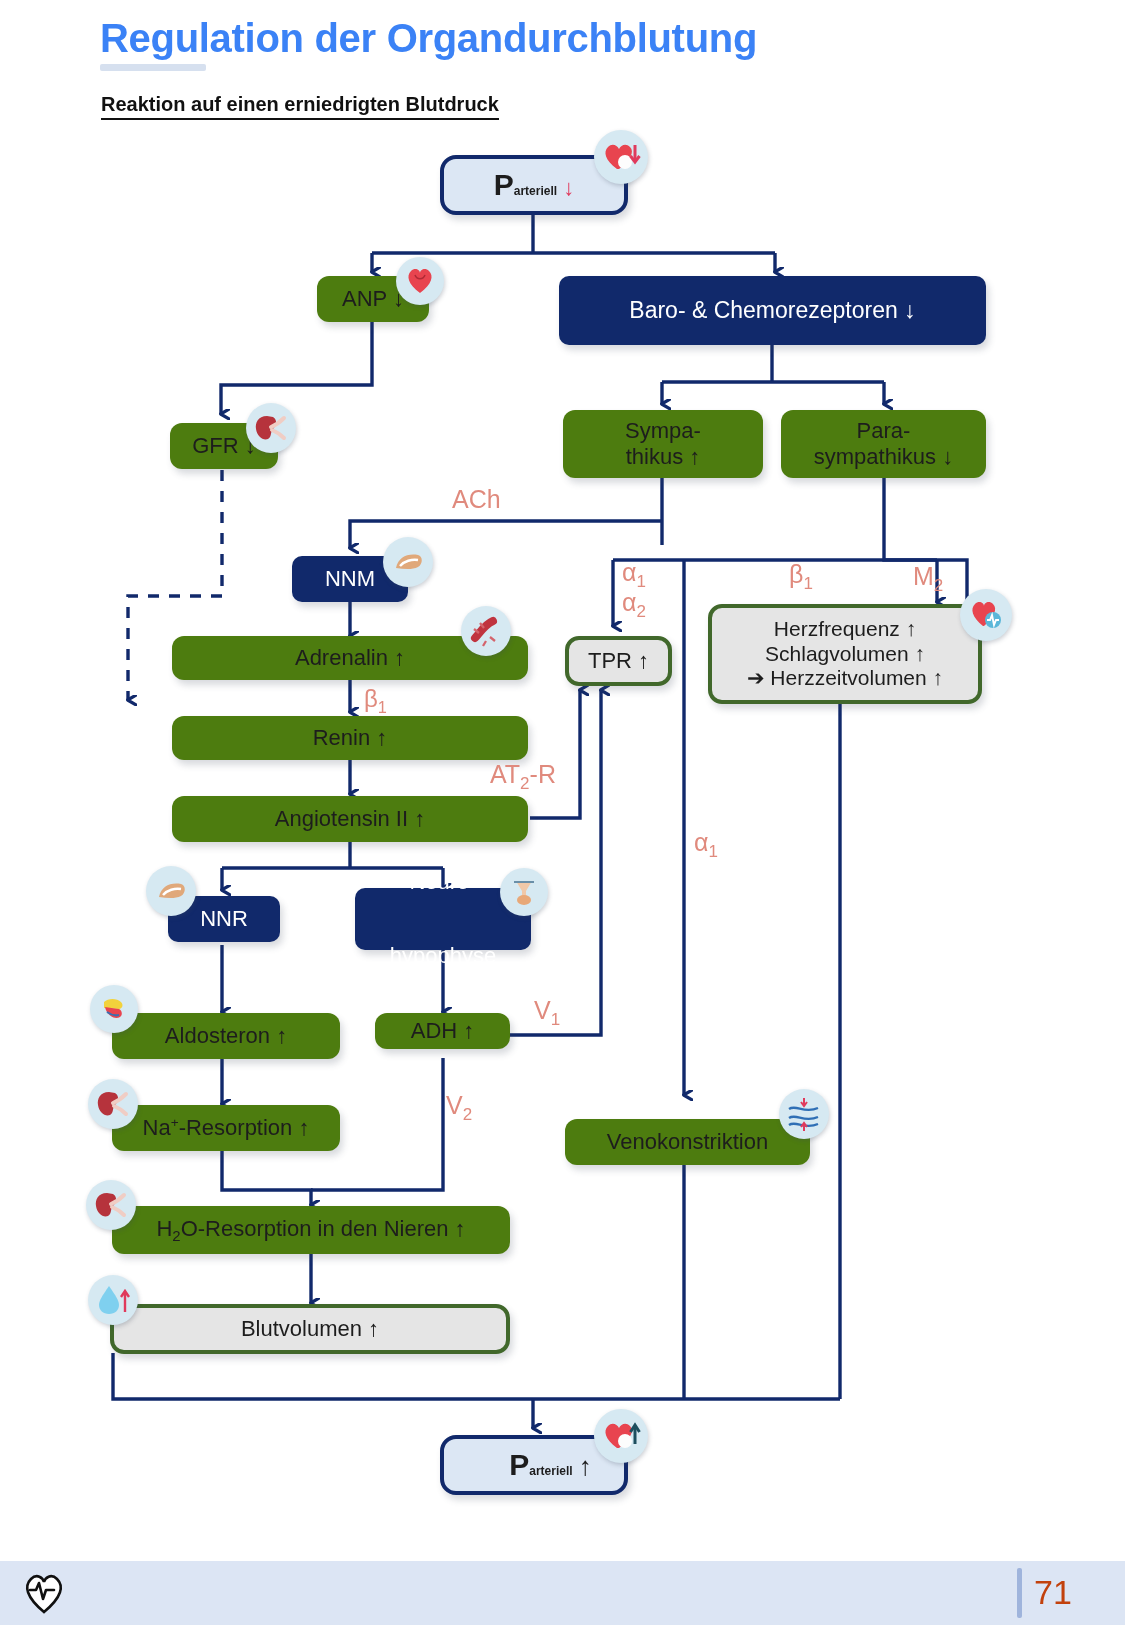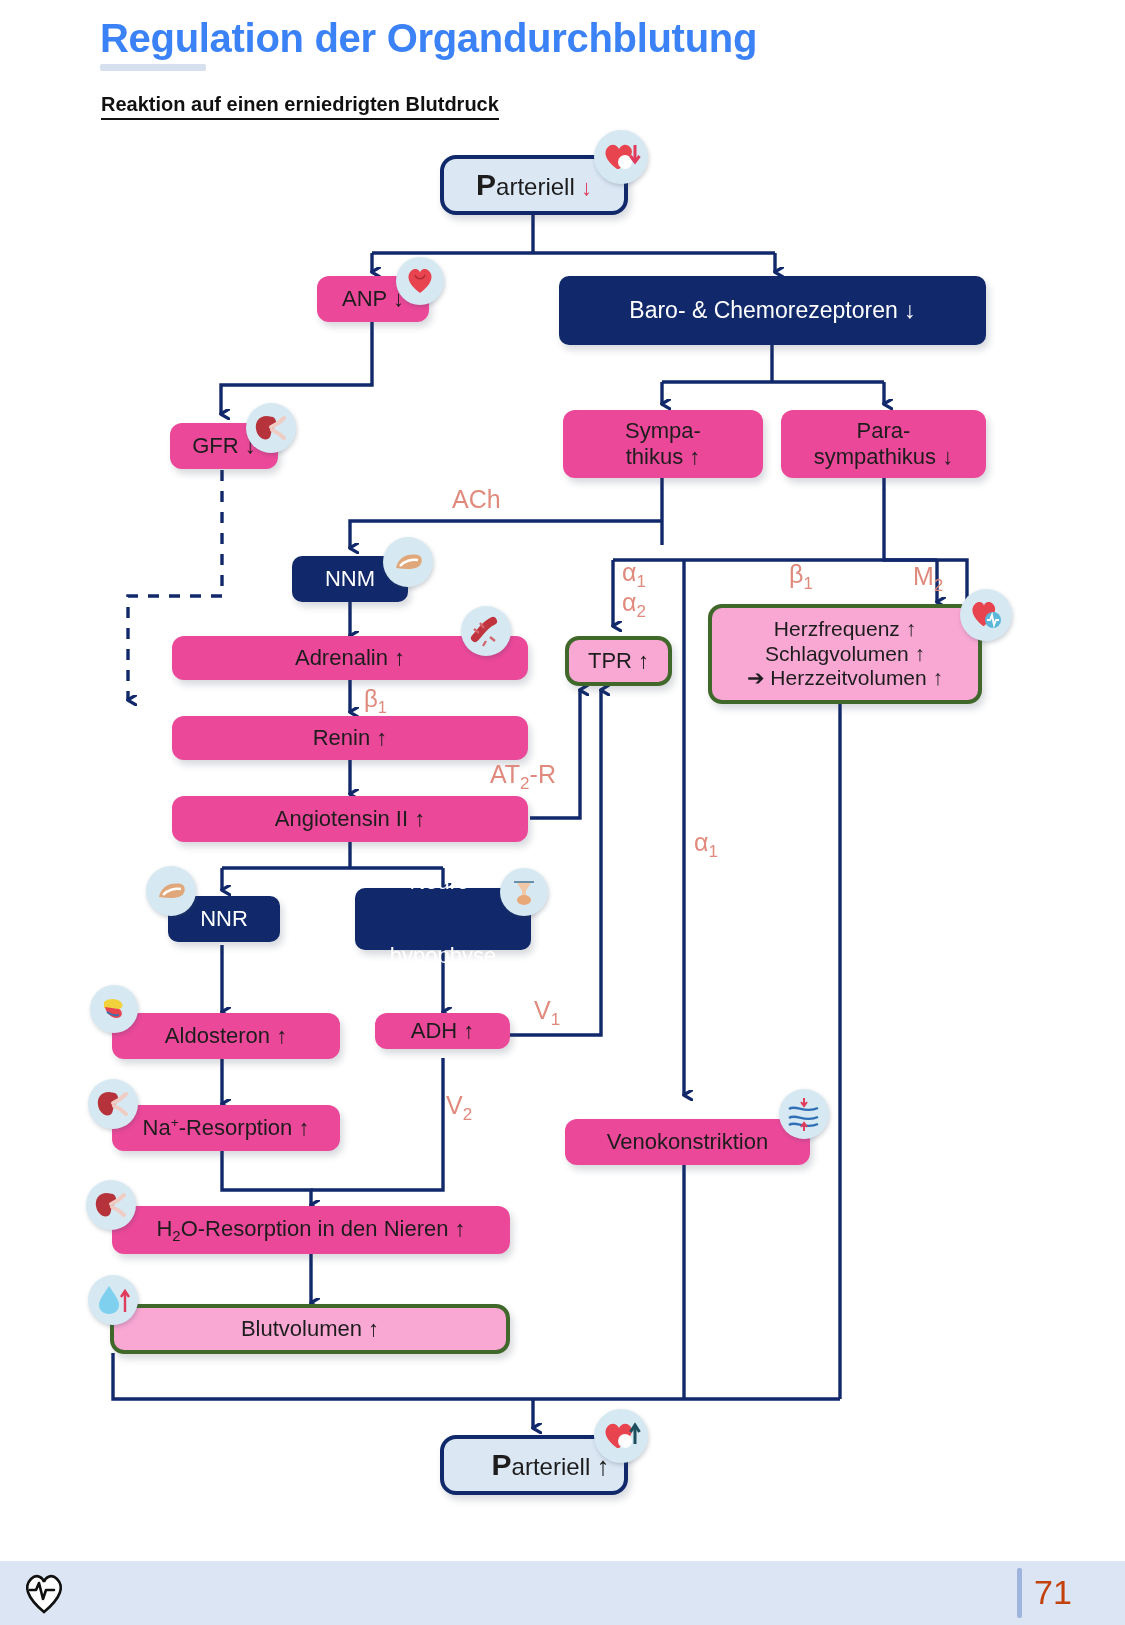--- a/index.html
+++ b/index.html
@@ -56,26 +56,26 @@
     display:flex;align-items:center;justify-content:center;
     text-align:center;
     border-radius:12px;
     font-size:22px;
     line-height:1.16;
     color:#1d1d1d;
     padding:4px 10px;
     box-shadow:3px 5px 7px rgba(60,70,90,0.20);
     z-index:3;
   }
-  .n-blue{background:#ec4899;}
+  .n-blue{background:#4d7c0f;}
   .n-navy{background:#11296b;color:#ffffff;border-radius:10px;}
-  .n-green{background:#f9a8d4;border:4px solid #41682b;border-radius:14px;}
+  .n-green{background:#e5e5e5;border:4px solid #41682b;border-radius:14px;}
   .n-strong{background:#dce7f4;border:4px solid #11296b;border-radius:16px;}
   .bigP{font-size:30px;font-weight:bold;}
-  .pLabel{font-weight:normal;font-size:24px;}
+  .pLabel{font-weight:bold;font-size:12px;}
   .arrow-red{color:#e03a5c;font-weight:bold;}
 
   
   .rlabel{
     position:absolute;color:#e08a7d;font-size:25px;z-index:4;
     white-space:nowrap;font-family:"Liberation Sans",sans-serif;
   }
   .rlabel .sb{font-size:0.68em;vertical-align:sub;}
 
   

